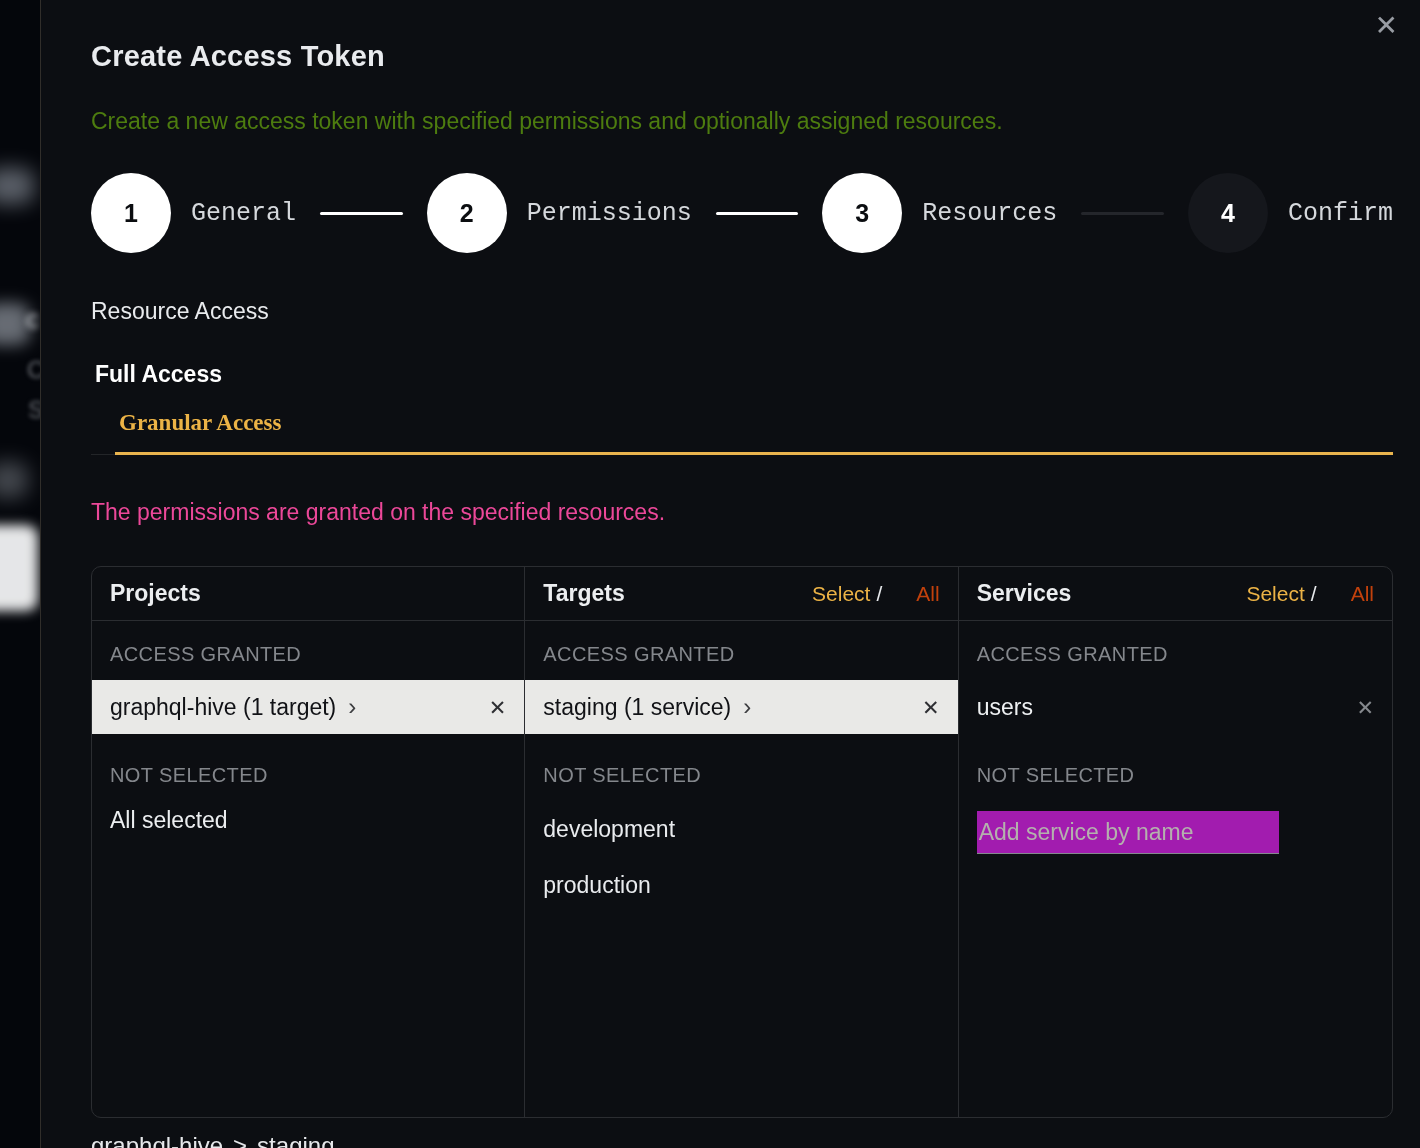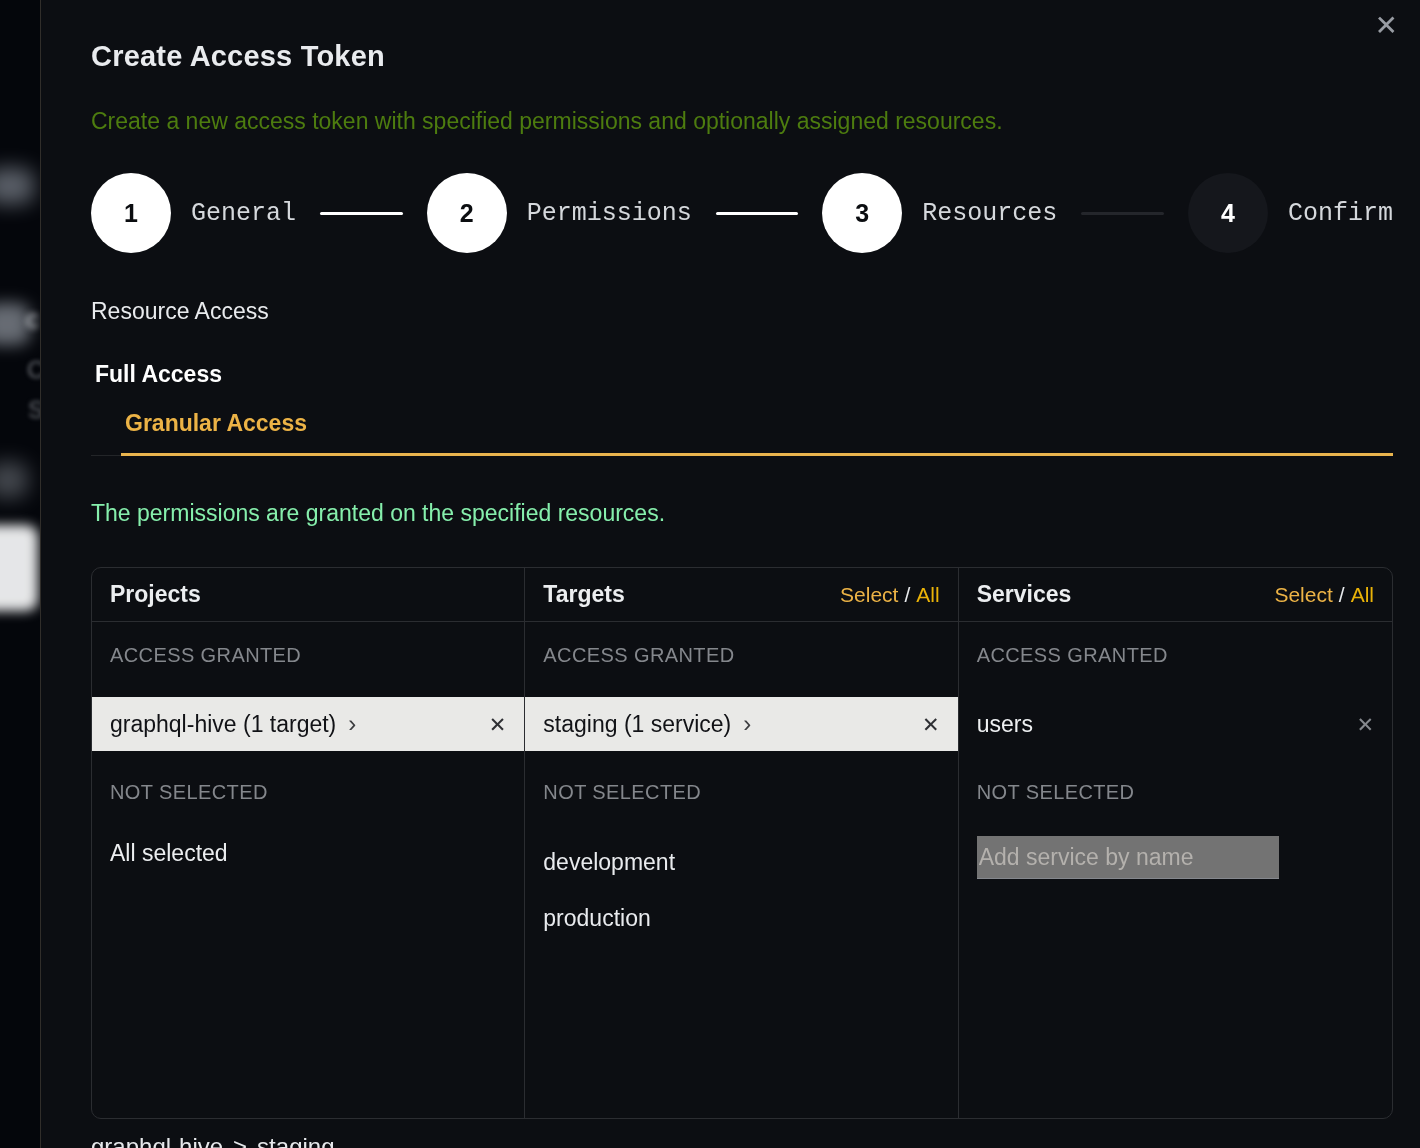--- a/index.html
+++ b/index.html
@@ -57,65 +57,65 @@
   .connector { flex:1; height:3px; background:#ffffff; border-radius:2px; margin:0 24px; max-width:86px; min-width:60px; }
   .connector.inactive { background:#24262b; }
 
   
   .section-heading { margin-top:45px; font-size:23px; font-weight:500; color:#e9ebee; }
   .tabs { margin-top:32px; display:flex; border-bottom:1px solid #232528; width:1302px;flex-direction:column; }
   .tab {
     font-size:23px; font-weight:600; padding:4px 4px 16px; margin-bottom:-1px;
     border-bottom:3px solid transparent; cursor:pointer; color:#ffffff;
   }
-  .tab + .tab { margin-left:30px; padding-right:16px; }
+  .tab + .tab { margin-left:24px; padding-right:16px;font-family:Liberation Serif, serif; }
   .tab.active { color:#ecb346; border-bottom-color:#e9b44e; }
-  .table-desc { margin-top:44px; font-size:23px; color:#86efac; }
+  .table-desc { margin-top:44px; font-size:23px; color:#ec4899; }
 
   
   .res-table {
     margin-top:40px; width:1302px; height:552px;
     border:1px solid #2b2d31; border-radius:10px;
     display:grid; grid-template-columns:1fr 1fr 1fr; overflow:hidden;
   }
   .col { display:flex; flex-direction:column; border-right:1px solid #2b2d31; }
   .col:last-child { border-right:none; }
   .col-header {
     height:54px; flex:none; display:flex; align-items:center; justify-content:space-between;
     padding:0 18px; border-bottom:1px solid #2b2d31;
   }
   .col-title { font-size:23px; font-weight:bold; color:#eceef0; }
   .select-all { font-size:21px; white-space:nowrap; }
   .select-link { color:#ecb346; cursor:pointer;text-align:right; }
   .sa-sep { color:#e8eaed; margin:0 6px; }
-  .all-link { color:#eab308; cursor:pointer; }
+  .all-link { color:#c2410c; cursor:pointer;margin-left:28px; }
   .group-label {
-    padding:22px 18px 30px; font-size:20px; letter-spacing:.4px; color:#84878c;
+    padding:22px 18px 14px; font-size:20px; letter-spacing:.4px; color:#84878c;
   }
   .group-label.second { padding-top:30px; }
   .res-row {
     height:54px; flex:none; display:flex; align-items:center; padding:0 18px;
     font-size:23px; cursor:pointer;
   }
   .res-row.selected { background:#e9e9e7; color:#111216; }
   .res-row.plain { color:#eef0f2; cursor:default; }
   .chevron { margin-left:12px; font-size:24px; color:#3c3d40; line-height:1; }
   .row-x {
     margin-left:auto; font-size:21px; color:#2e2f33; cursor:pointer;
     background:none; border:none; font-family:inherit; line-height:1;
   }
   .res-row.plain .row-x { color:#85888d; }
   .static-item { padding:6px 18px; font-size:23px; color:#eceef0; }
   .pick-item {
     height:56px; display:flex; align-items:center; padding:0 18px;
     font-size:23px; color:#e9ebee; cursor:pointer;
   }
   .service-input {
-    margin:2px 18px 0; width:302px; height:43px; flex:none;
-    background:#737373; border:none; border-bottom:1px solid #85888e;
+    margin:10px 18px 0; width:302px; height:43px; flex:none;
+    background:#a21caf; border:none; border-bottom:1px solid #85888e;
     color:#e8eaed; font-size:23px; padding:0 2px; font-family:inherit;
     border-radius:0; outline:none;
   }
   .service-input::placeholder { color:#b4b1ad; opacity:1; }
 
   
   .breadcrumb { margin-top:14px; font-size:24px; color:#e6e8eb; }
   .crumb { cursor:pointer; }
   .crumb-sep { margin:0 10px; color:#e6e8eb; }
 </style>

